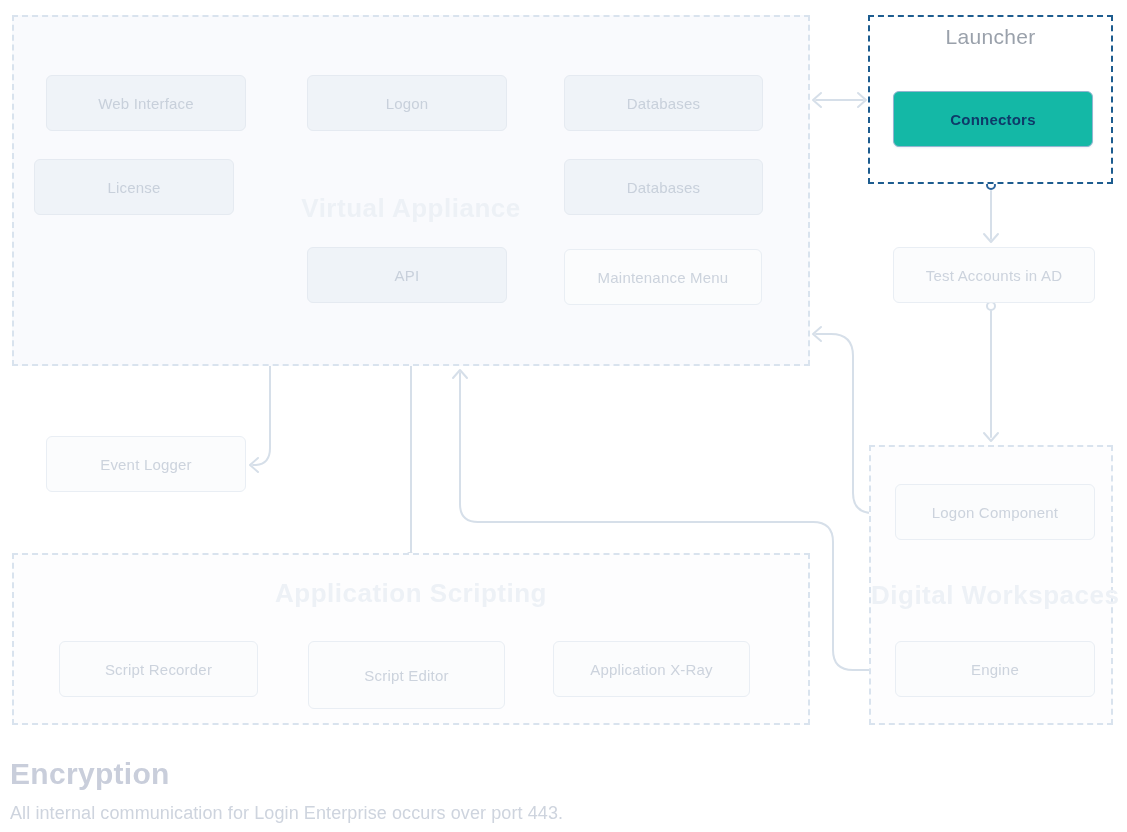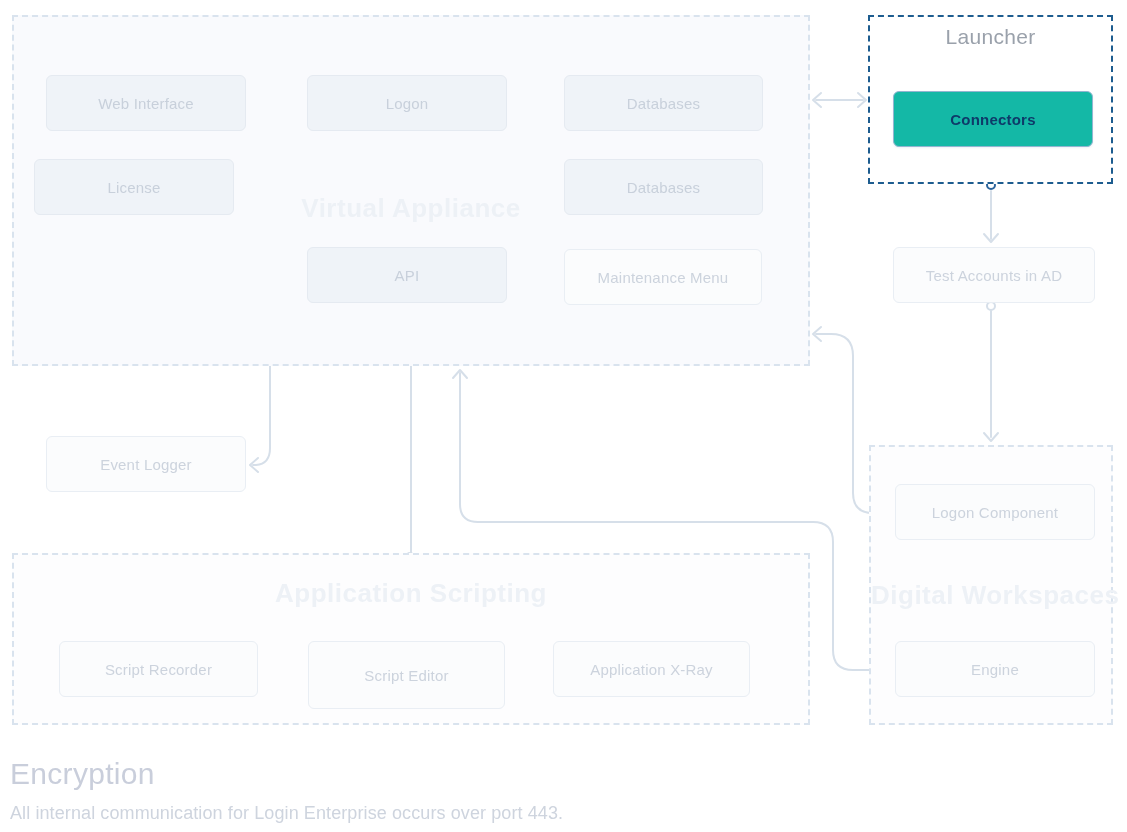--- a/index.html
+++ b/index.html
@@ -30,21 +30,21 @@
     background:#14b8a6;border:1px solid #92b5d0;color:#0e3a69;
     font-weight:600;box-shadow:0 1px 2px rgba(30,80,140,.08);
   }
   
   svg.wires{position:absolute;left:0;top:0;pointer-events:none;}
   .wire{stroke:#d6dfe9;stroke-width:2;fill:none;stroke-linecap:round;stroke-linejoin:round;}
   .dot{fill:#ffffff;stroke:#d6dfe9;stroke-width:2;}
   .dot.navy{stroke:#2b649c;}
   
   .footer-heading{
-    position:absolute;left:10px;top:757px;font-size:30px;font-weight:400;
+    position:absolute;left:10px;top:757px;font-size:30px;font-weight:700;
     color:#c9cedb;letter-spacing:.3px;
   }
   .footer-body{
     position:absolute;left:10px;top:803px;font-size:18px;color:#ced4de;letter-spacing:.1px;
   }
 </style>
 </head>
 <body>
 
 <div class="canvas">

